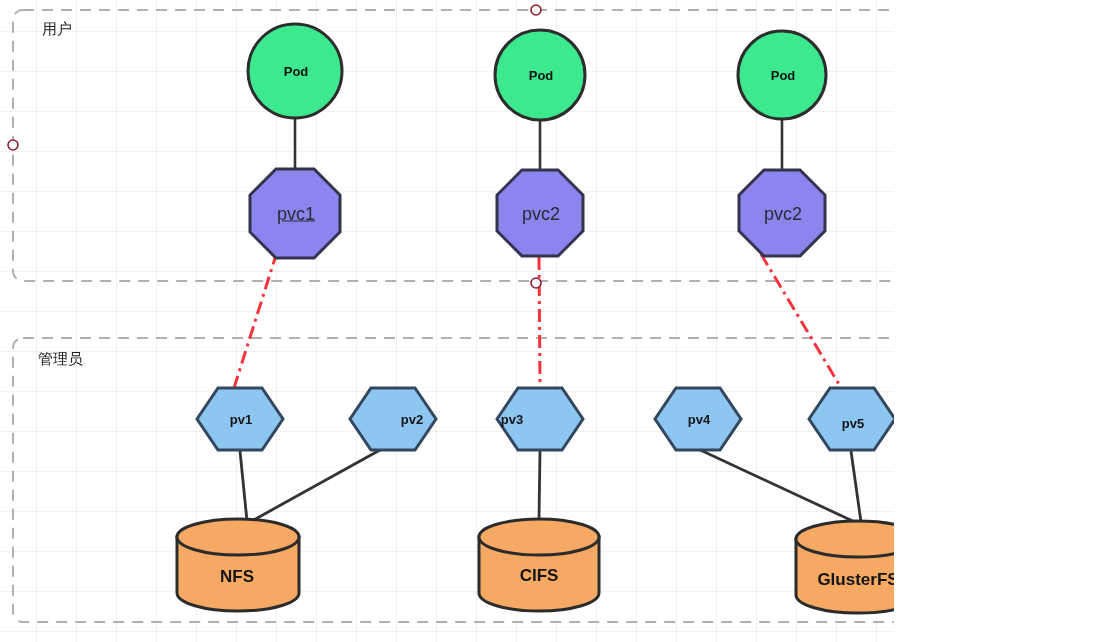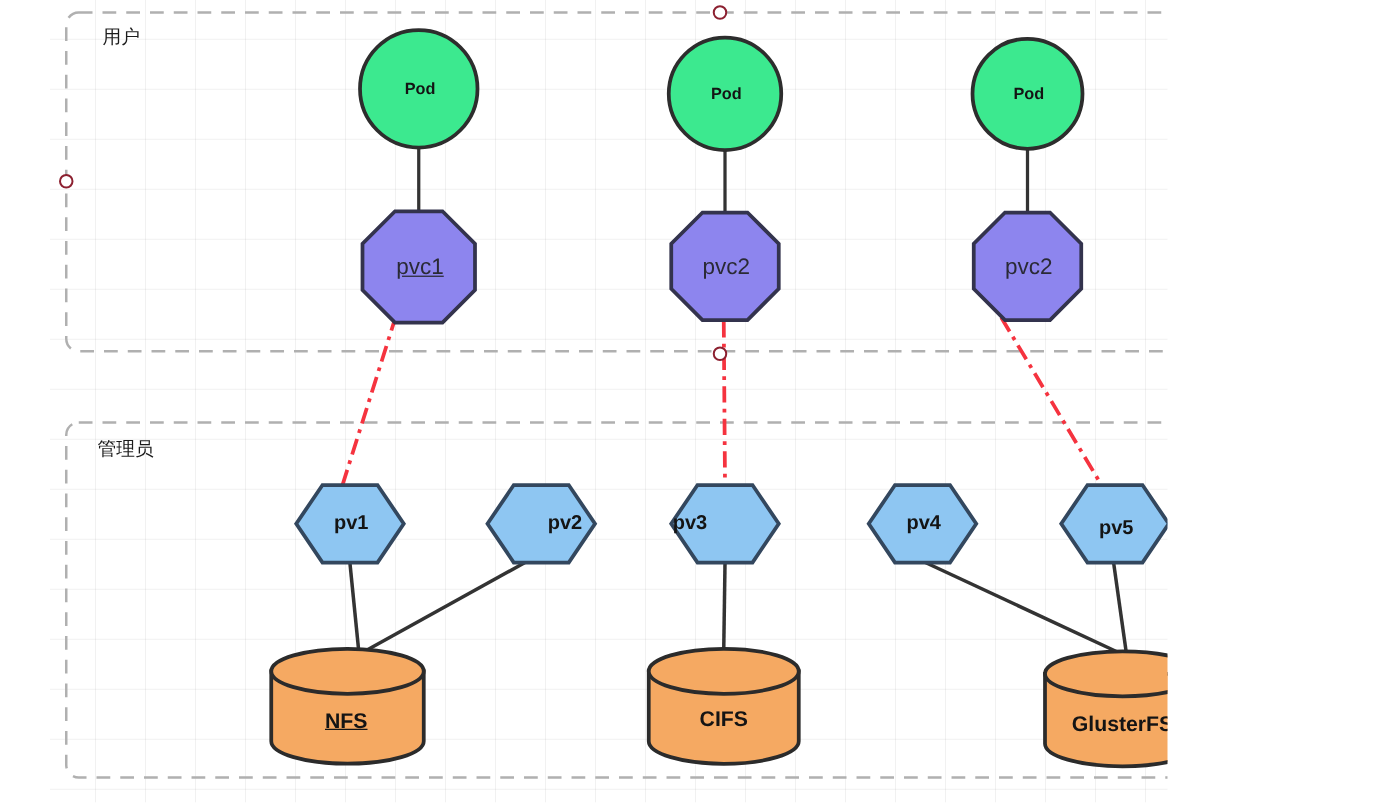--- a/index.html
+++ b/index.html
@@ -12,21 +12,20 @@
     width: 894px;
     height: 642px;
     overflow: hidden;
     background-color: #ffffff;
     background-image:
       linear-gradient(to right, rgba(0,0,0,0.055) 1px, transparent 1px),
       linear-gradient(to bottom, rgba(0,0,0,0.055) 1px, transparent 1px);
     background-size: 40px 40px;
     background-position: -4px -9px;
     font-family: "Liberation Sans", "DejaVu Sans", sans-serif;
-    margin-left: 40px;
   }
   #svg-layer {
     position: absolute;
     left: 0; top: 0;
     width: 1099px;
     height: 642px;
   }
   .node-label {
     position: absolute;
     pointer-events: none;
@@ -38,21 +37,21 @@
     font-size: 13px;
     font-weight: bold;
     color: #141414;
   }
   .label-pvc {
     font-size: 18px;
     font-weight: normal;
     color: #2a2a35;
   }
   .label-pv {
-    font-size: 16px;
+    font-size: 13px;
     font-weight: bold;
     color: #141414;
   }
   .label-store {
     font-size: 17px;
     font-weight: bold;
     color: #141414;
   }
   .group-title {
     position: absolute;
@@ -160,20 +159,20 @@
   <div class="node-label label-pvc" style="left:296px; top:214px;text-decoration:underline;">pvc1</div>
   <div class="node-label label-pvc" style="left:541px; top:214px;">pvc2</div>
   <div class="node-label label-pvc" style="left:783px; top:214px;">pvc2</div>
 
   <div class="node-label label-pv" style="left:241px; top:419px;">pv1</div>
   <div class="node-label label-pv" style="left:412px; top:419px;">pv2</div>
   <div class="node-label label-pv" style="left:512px; top:419px;">pv3</div>
   <div class="node-label label-pv" style="left:699px; top:419px;">pv4</div>
   <div class="node-label label-pv" style="left:853px; top:423px;">pv5</div>
 
-  <div class="node-label label-store" style="left:237px; top:577px;text-decoration:underline;">NFS</div>
+  <div class="node-label label-store" style="left:237px; top:577px;">NFS</div>
   <div class="node-label label-store" style="left:539px; top:576px;">CIFS</div>
   <div class="node-label label-store" style="left:858px; top:580px;">GlusterFS</div>
 
   <div class="watermark wm-a">CIFS @Geek老张</div>
   <div class="watermark wm-b">@稀土掘金技术社区</div>
 
 </div>
 
 </body></html>

